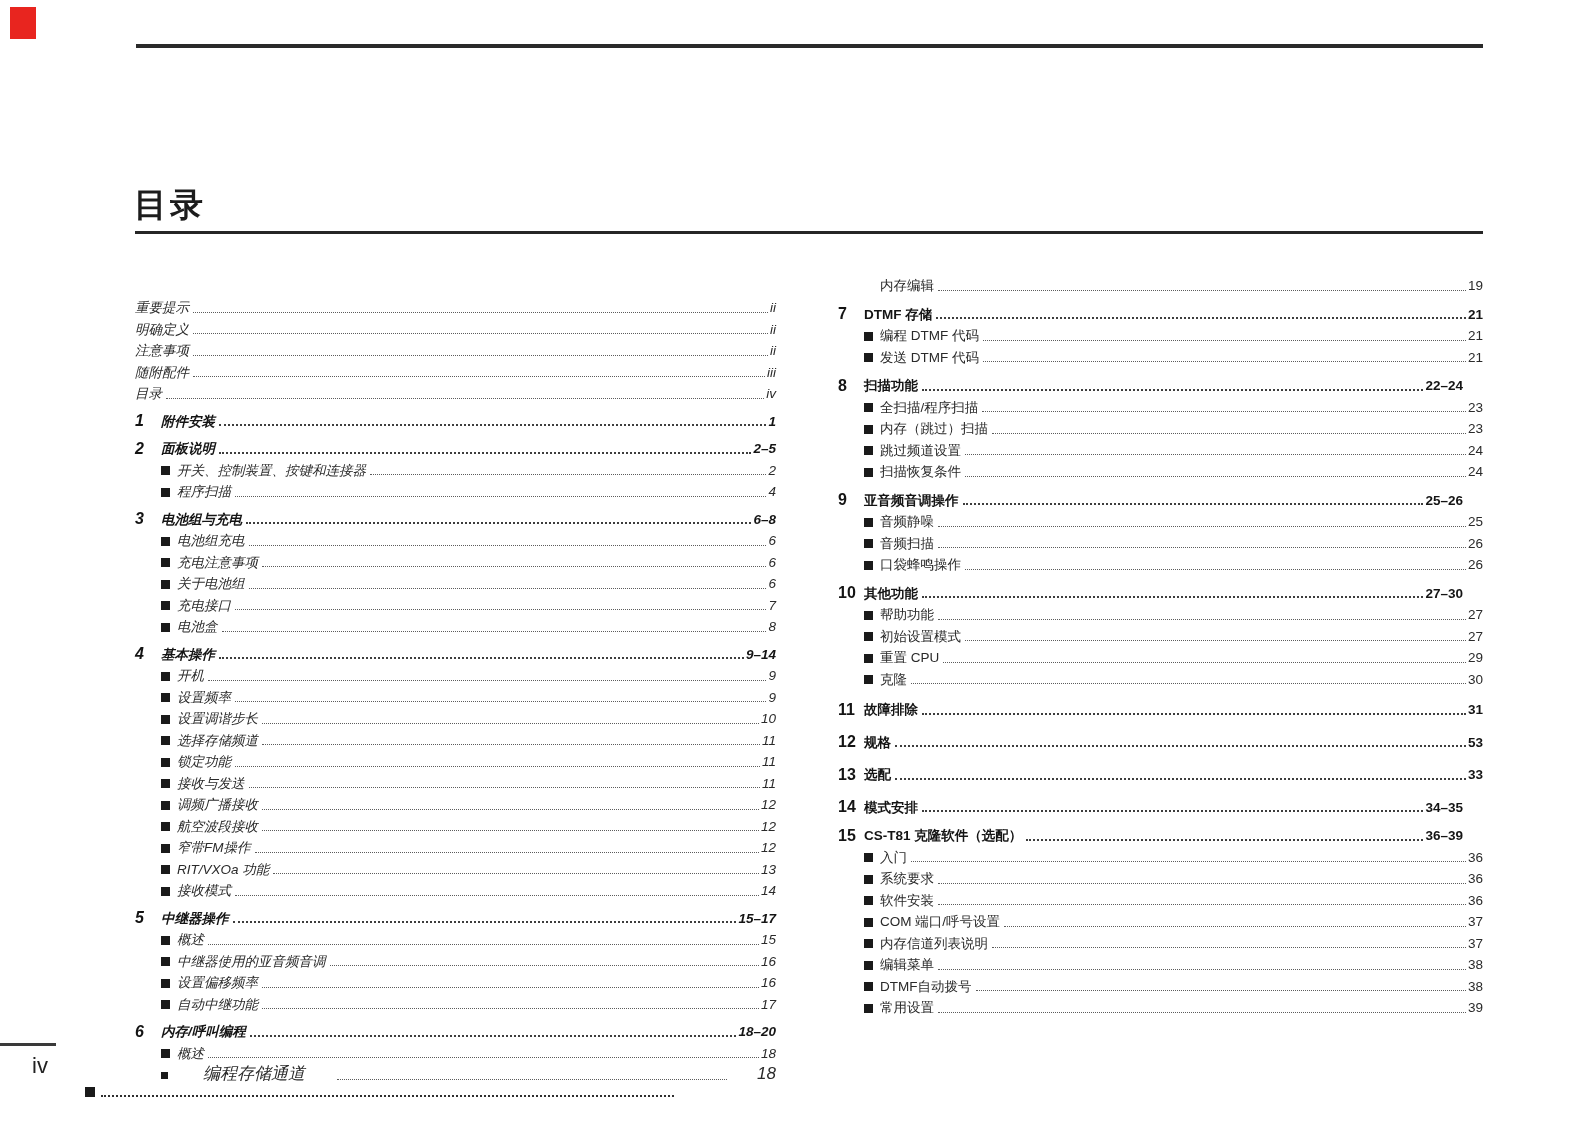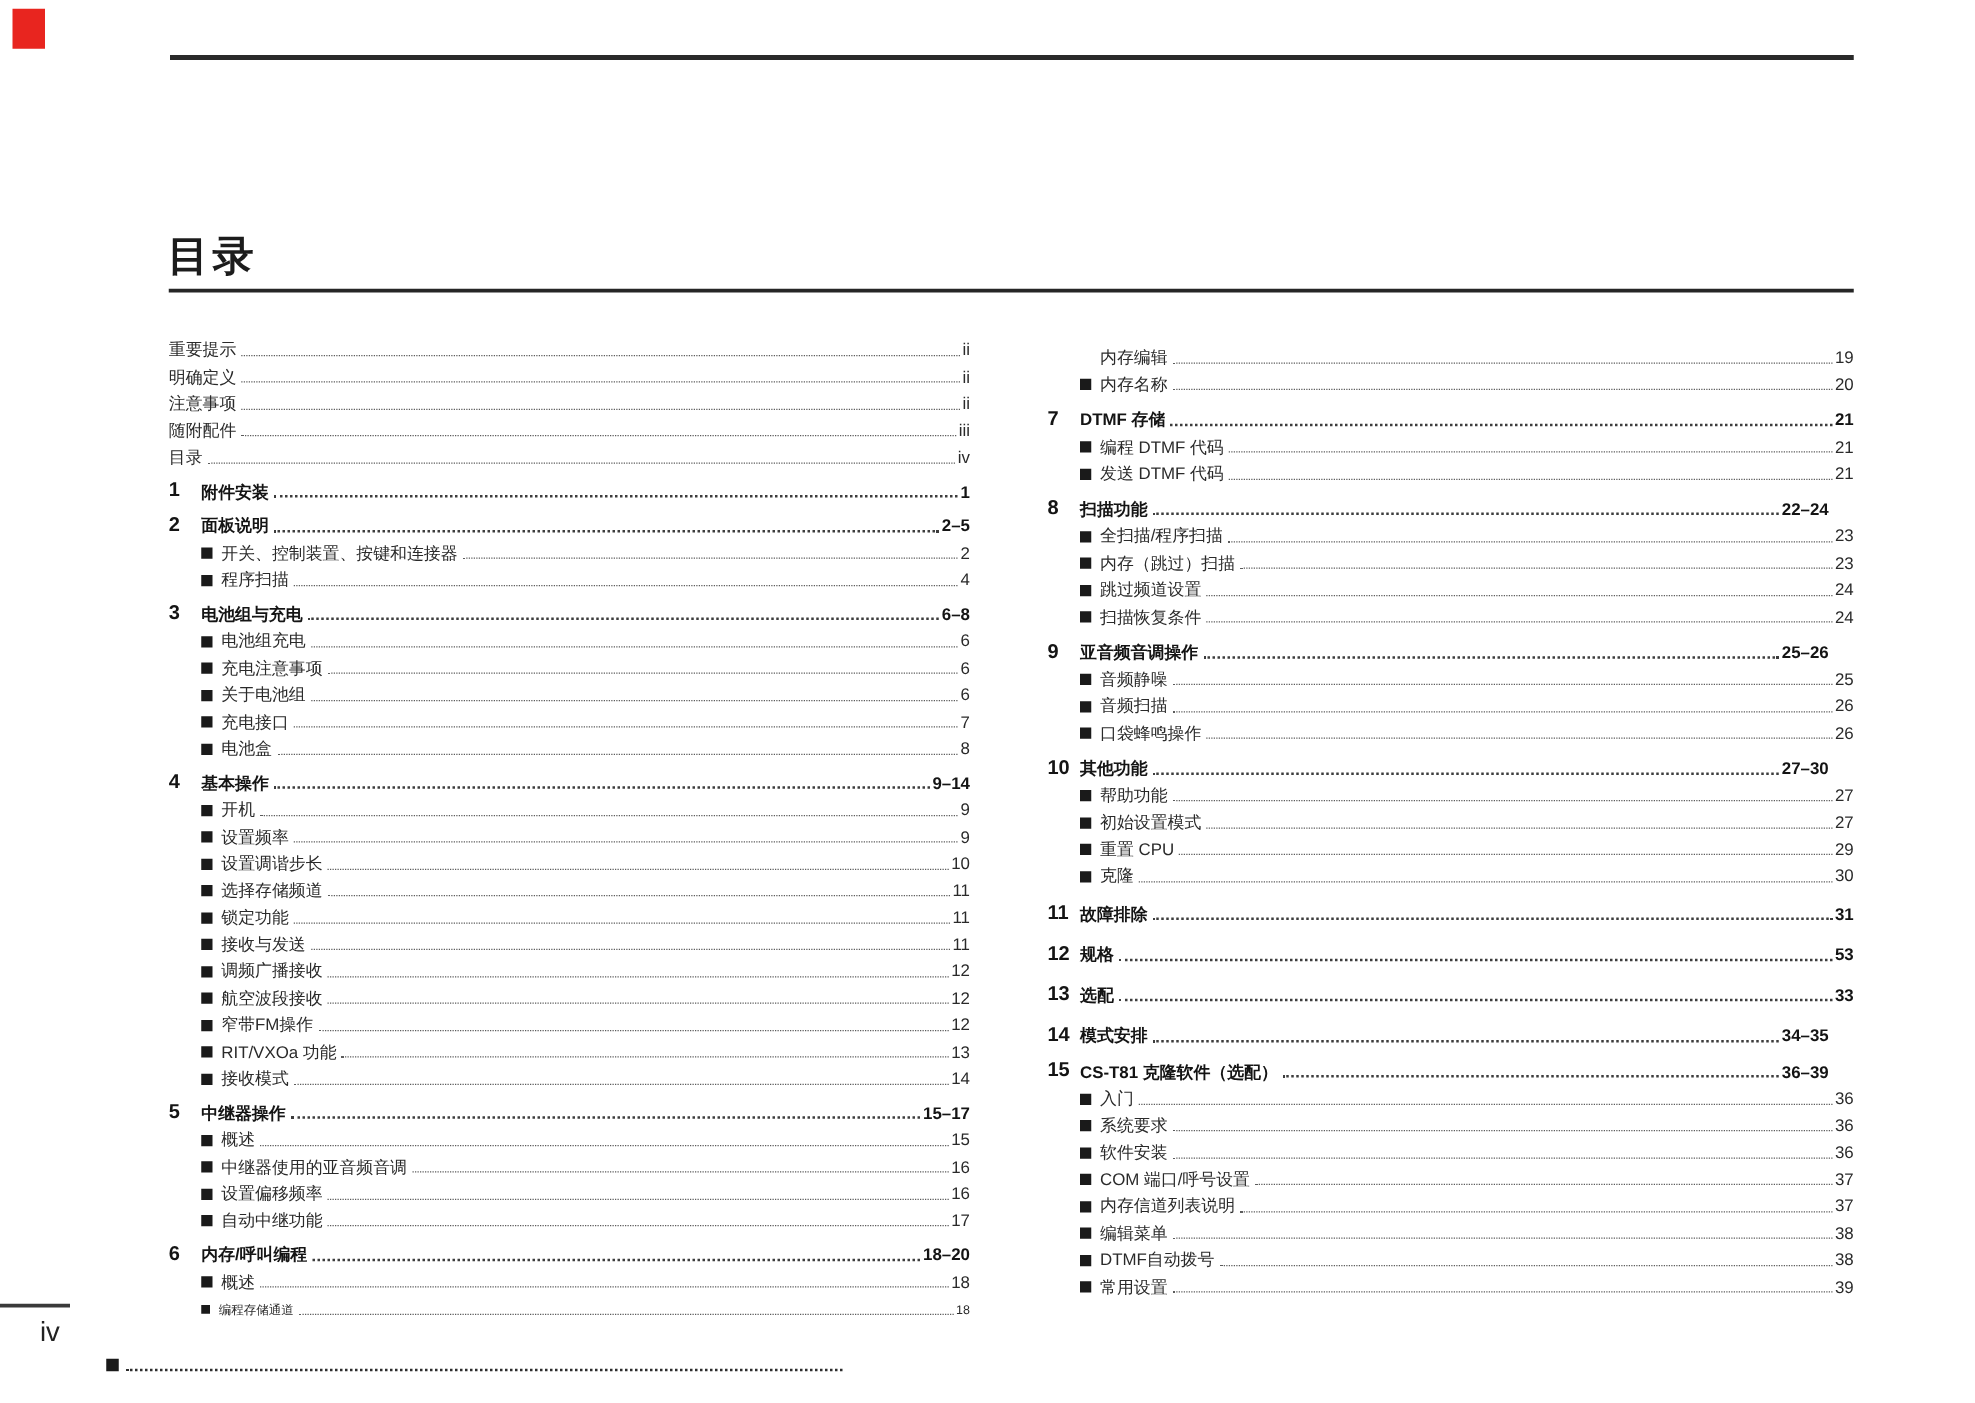--- a/index.html
+++ b/index.html
@@ -8,40 +8,40 @@
     font-family:"Liberation Sans","DejaVu Sans",sans-serif;color:#222;
     overflow:hidden;
   }
   .corner-marker{position:absolute;left:10px;top:7px;width:26px;height:32px;}
   .top-rule{position:absolute;left:136px;top:44px;width:1347px;height:4px;background:#2a2a2a;}
   .title-block{position:absolute;left:134px;top:188px;}
   .page-title{font-size:33px;font-weight:600;color:#1c1c1c;letter-spacing:3px;line-height:1;}
   .title-rule{position:absolute;left:135px;top:231px;width:1348px;height:3px;background:#262626;}
 
   .col{position:absolute;}
-  .col-left{left:135px;top:266px;width:641px;}
+  .col-left{left:135px;top:294px;width:641px;font-style:italic;}
   .col-right{left:838px;top:272px;width:645px;}
 
   .row{display:flex;align-items:flex-end;height:21.5px;font-size:13.5px;color:#2a2a2a;}
   .row .label{line-height:1.05;white-space:nowrap;}
   .row .page{line-height:1.05;white-space:nowrap;}
   .row .leader{flex:1;min-width:8px;margin:0 2px 3px 4px;border-bottom:1.5px dotted #5c5c5c;}
 
   .row.chapter{font-weight:bold;color:#141414;margin-top:6px;}
   .row.chapter .leader{border-bottom:2px dotted #3d3d3d;margin-bottom:3px;}
   .col-right .row.chapter{margin-top:7px;}
   .col-right .row.chapter.spaced{margin-top:11px;}
   .col-right .row.chapter.spaced-sm{margin-top:9px;}
   .row.chapter.range-right{padding-right:20px;}
 
   .num{font-size:16px;font-weight:bold;width:26px;flex:none;line-height:1;color:#141414;}
   .row.sub{padding-left:26px;}
   .bullet{width:9px;height:9px;background:#1a1a1a;flex:none;margin:0 7px 3px 0;}
   .bullet.hidden{visibility:hidden;}
-  .row.small{font-size:10px;}
+  .row.small{font-size:17px;gap:28px;}
   .row.small .bullet{width:7px;height:7px;margin-bottom:4px;}
 
   .footer-rule{position:absolute;left:0;top:1043px;width:56px;height:2.5px;background:#3a3a3a;}
   .footer-page{position:absolute;left:32px;top:1053px;font-size:22px;color:#222;}
 
   .stray-line{position:absolute;left:85px;top:1084px;width:589px;display:flex;align-items:flex-end;height:14px;}
   .stray-line .bullet{margin:0 6px 1px 0;width:10px;height:10px;}
   .stray-line .leader{flex:1;border-bottom:2.5px dotted #2e2e2e;margin-bottom:1px;}
 </style>
 </head>
@@ -262,26 +262,20 @@
       <span class="page">18</span>
     </div>
   </div>
 <div class="col col-right">
     <div class="row sub">
       <span class="bullet hidden"></span>
       <span class="label">内存编辑</span>
       <span class="leader"></span>
       <span class="page">19</span>
     </div>
-    <div class="row sub">
-      <span class="bullet"></span>
-      <span class="label">内存名称</span>
-      <span class="leader"></span>
-      <span class="page">20</span>
-    </div>
     <div class="row chapter">
       <span class="num">7</span>
       <span class="label">DTMF 存储</span>
       <span class="leader"></span>
       <span class="page">21</span>
     </div>
     <div class="row sub">
       <span class="bullet"></span>
       <span class="label">编程 DTMF 代码</span>
       <span class="leader"></span>

